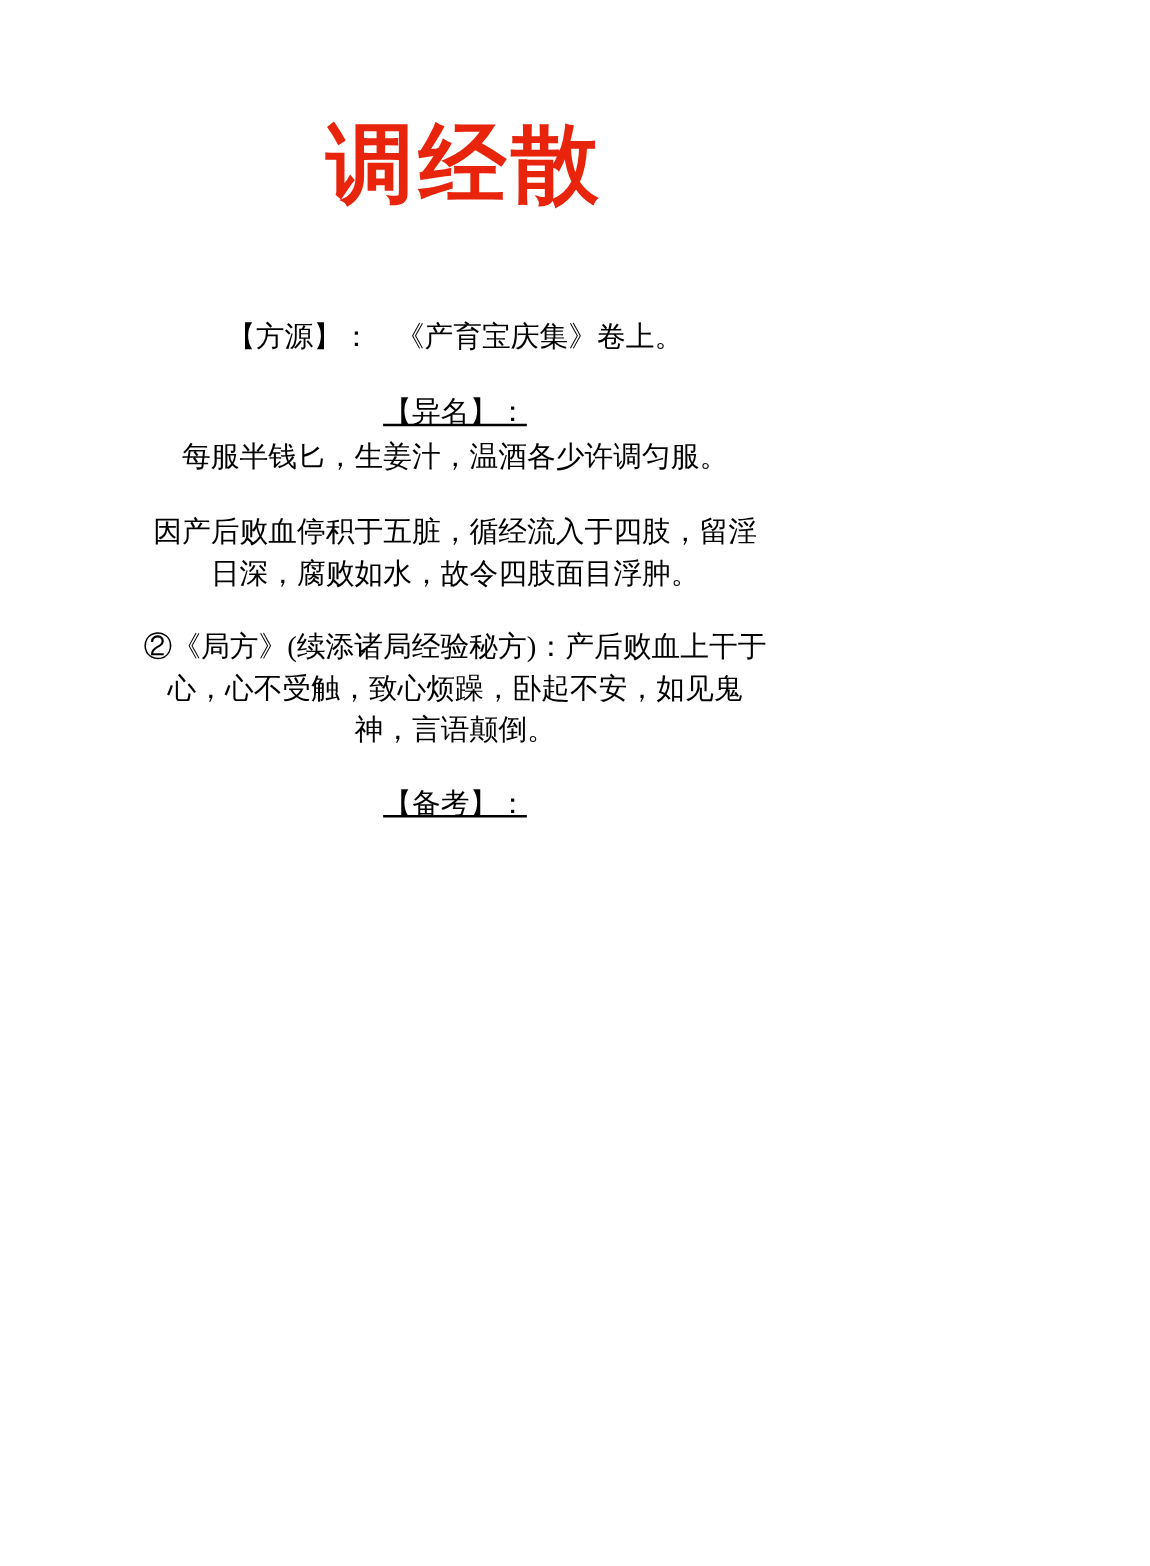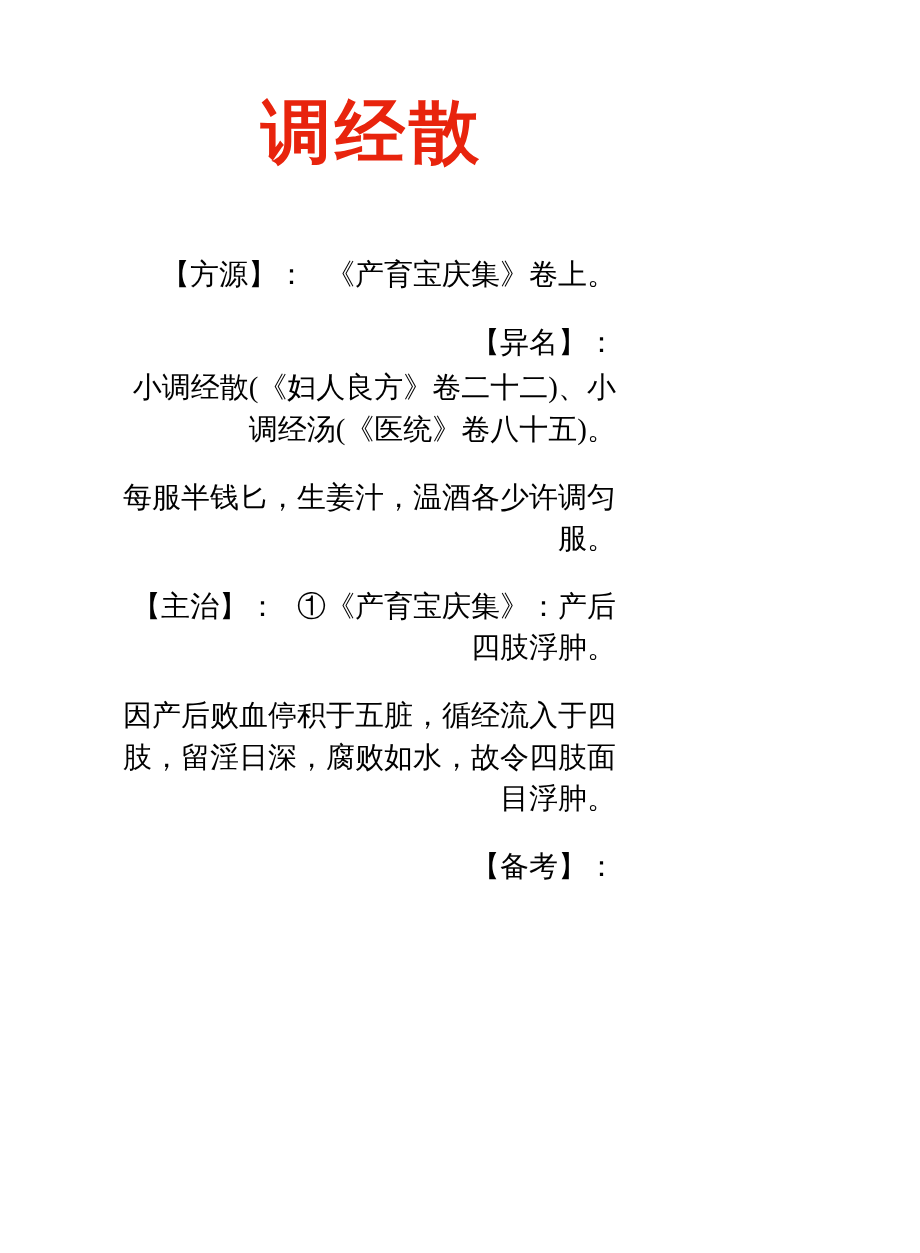--- a/index.html
+++ b/index.html
@@ -31,28 +31,29 @@
     padding-top: 98px;
     line-height: 1.0;
     font-family: "Liberation Serif", "DejaVu Serif", serif;
   }
   .body-area {
     margin: 0;
     padding: 0 128px 0 112px;
     padding-top: 86px;
   }
   .para {
-    font-size: 29px;
+    font-size: 23px;
     line-height: 1.42;
     margin: 0 0 27px 0;
-    text-align: right;
+    text-align: center;
     word-break: break-all;
   }
   .para.tight {
     margin-bottom: 4px;
+    text-decoration: underline;
   }
   .label {
     white-space: nowrap;
   }
   .gap-sm {
     display: inline-block;
     width: 20px;
   }
   .gap-xs {
     display: inline-block;
@@ -68,36 +69,33 @@
 
   <div class="body-area">
 
     <p class="para">
       <span class="label">【方源】：</span><span class="gap-sm"></span><span>《产育宝庆集》卷上。</span>
     </p>
 
     <p class="para tight">
       <span class="label">【异名】：</span>
     </p>
-    <p class="para">
-      <span>小调经散(《妇人良方》卷二十二)、小调经汤(《医统》卷八十五)。</span>
-    </p>
 
 
     <p class="para">
       <span>每服半钱匕，生姜汁，温酒各少许调匀服。</span>
     </p>
 
-    <p class="para">
-      <span class="label">【主治】：</span><span class="gap-sm"></span><span>①《产育宝庆集》：产后四肢浮肿。</span>
-    </p>
 
     <p class="para">
       <span>因产后败血停积于五脏，循经流入于四肢，留淫日深，腐败如水，故令四肢面目浮肿。</span>
     </p>
 
+    <p class="para">
+      <span>②《局方》(续添诸局经验秘方)：产后败血上干于心，心不受触，致心烦躁，卧起不安，如见鬼神，言语颠倒。</span>
+    </p>
 
     <p class="para tight">
       <span class="label">【备考】：</span>
     </p>
 
   </div>
 </div>
 
 </body></html>

